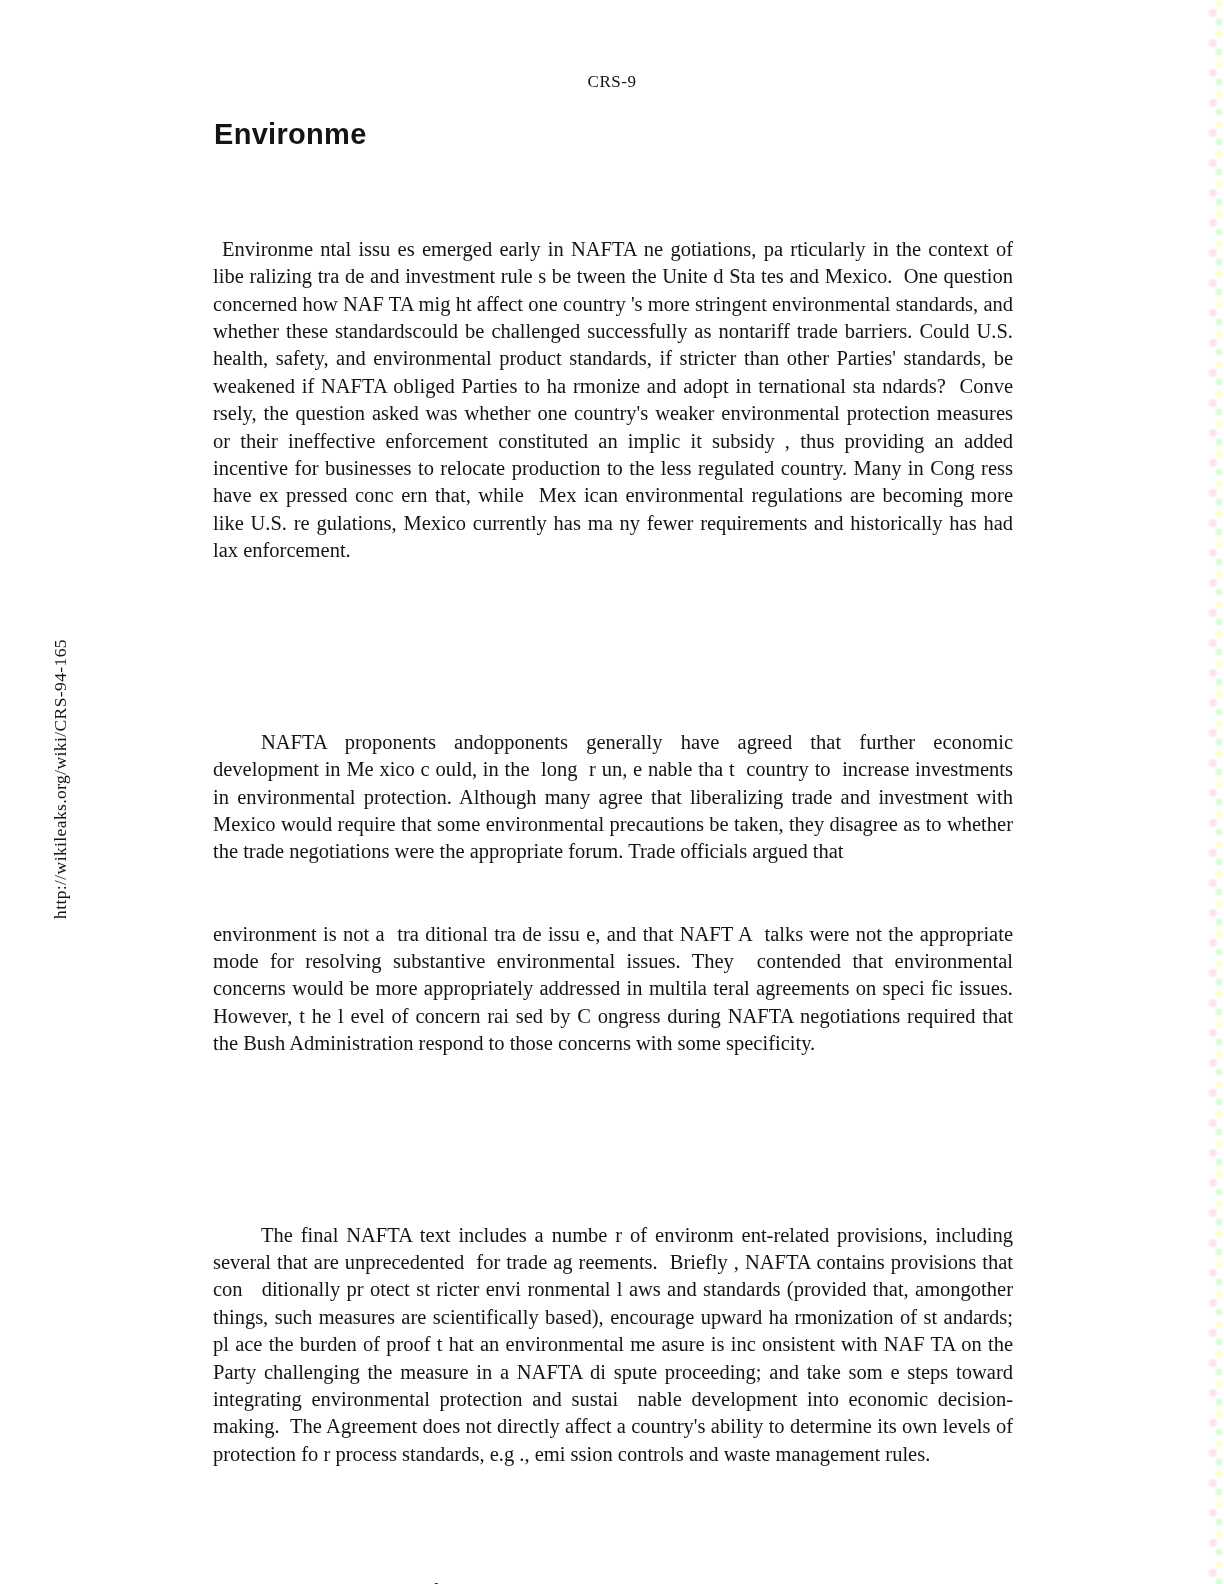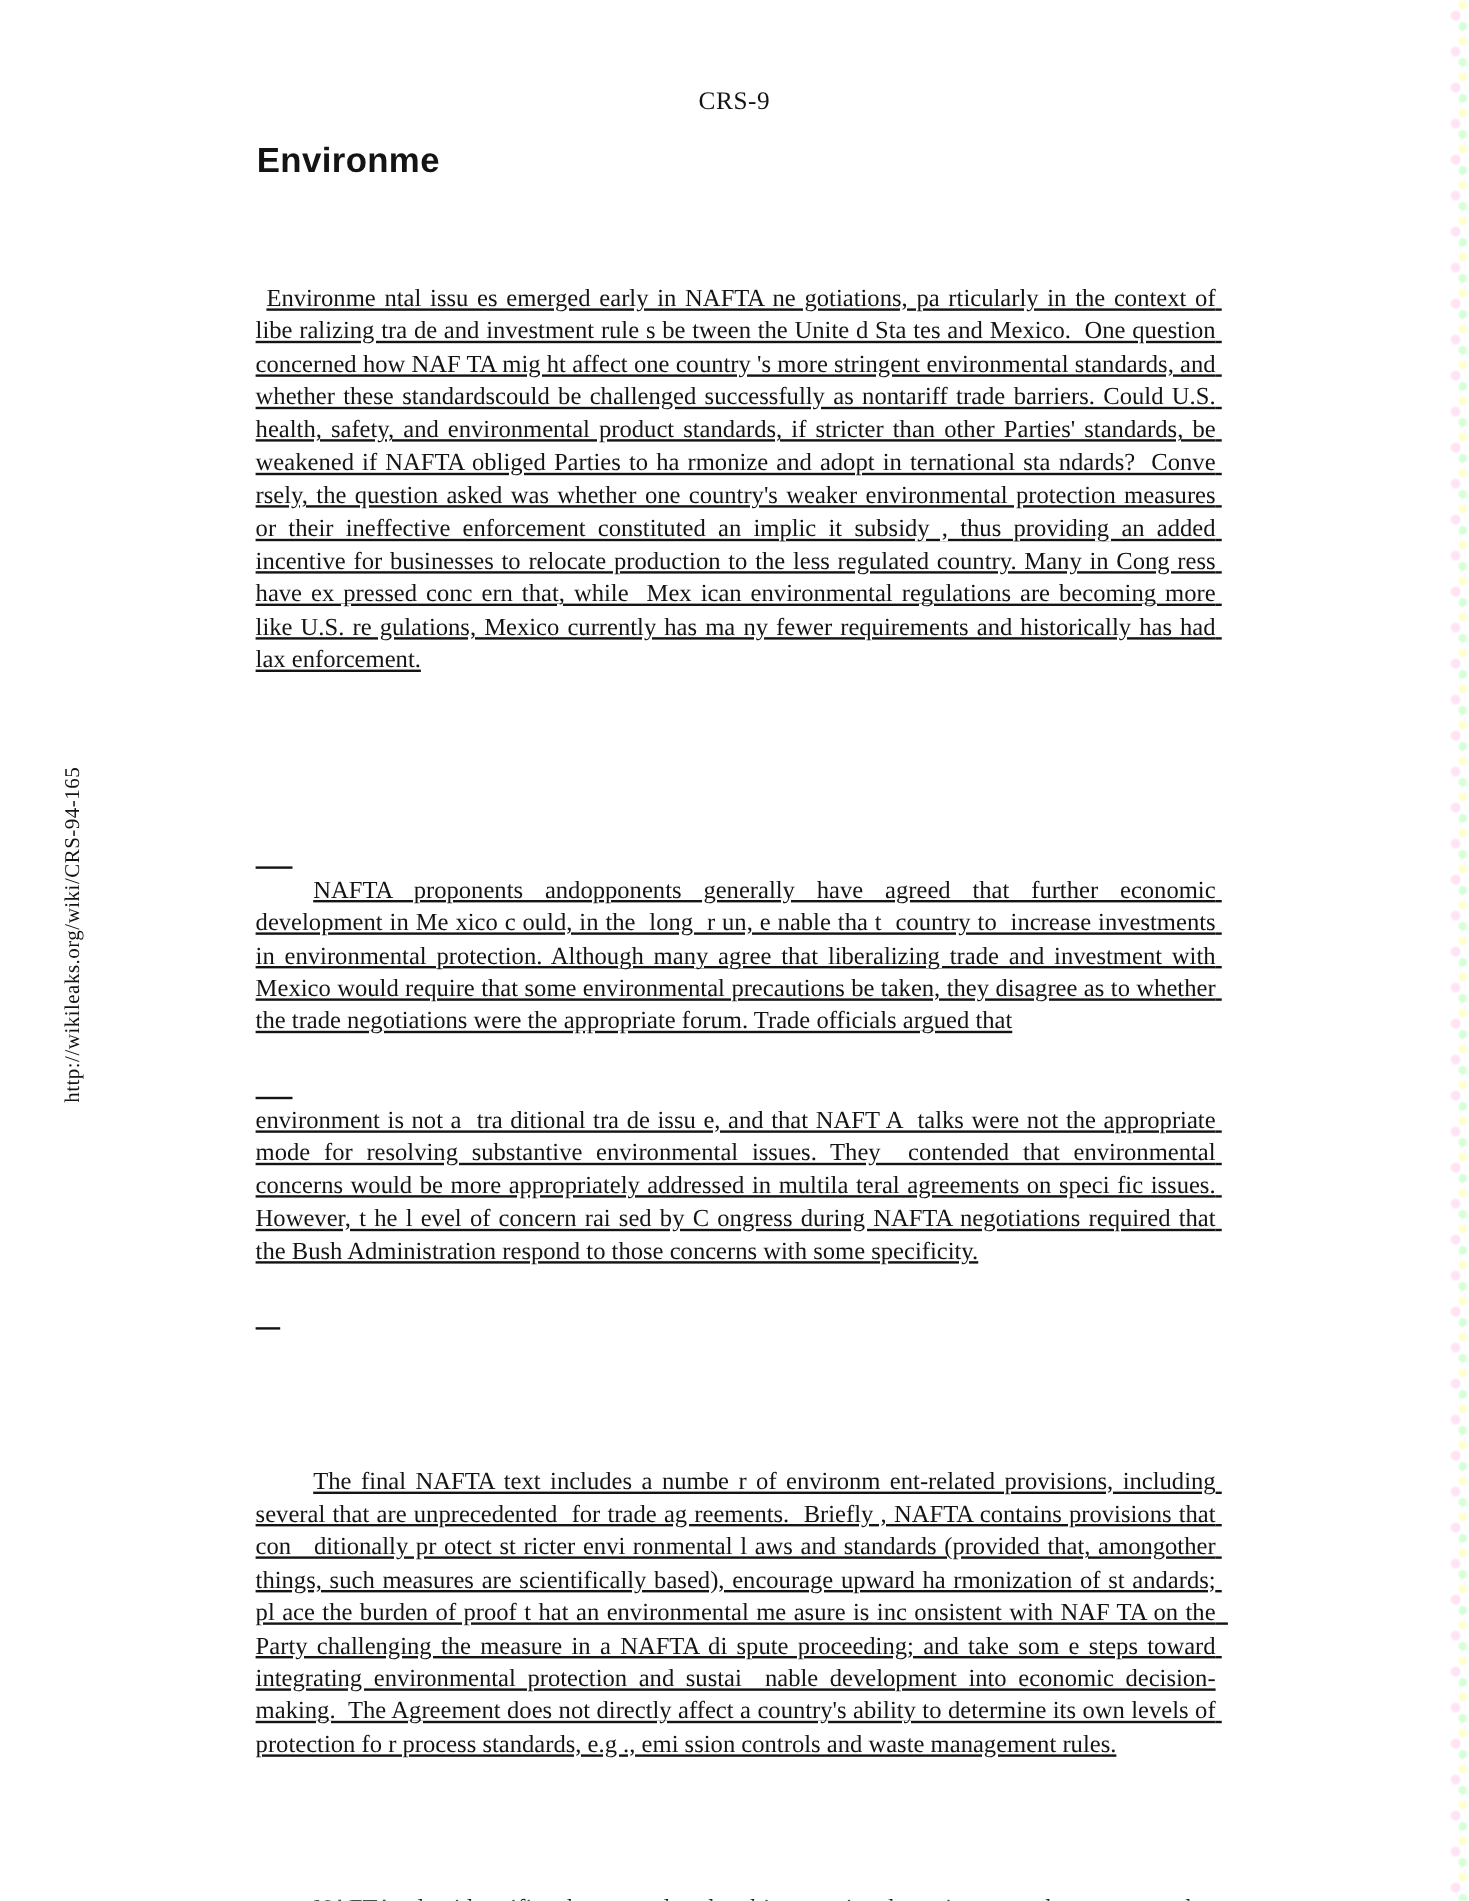--- a/index.html
+++ b/index.html
@@ -33,21 +33,21 @@
     background-size: 16px 30px;
     background-repeat: repeat-y;
     opacity: 0.85;
   }
   .crs-header {
     position: absolute;
     top: 72px;
     left: 0;
     width: 1224px;
     text-align: center;
-    font-size: 21px;
+    font-size: 17px;
     letter-spacing: 0.5px;
   }
   .section-heading {
     position: absolute;
     top: 118px;
     left: 214px;
     font-family: "Liberation Sans", sans-serif;
     font-weight: bold;
     font-size: 29px;
     letter-spacing: 0.3px;
@@ -68,21 +68,20 @@
     left: 213px;
     top: 181px;
     width: 800px;
     font-size: 20.5px;
     line-height: 27.4px;
     text-align: justify;
     white-space: pre-wrap;
   }
   .para {
     margin: 0 0 27px 0;
-    text-decoration: underline;
   }
   .indent-small { text-indent: 9px; }
   .indent-tab   { text-indent: 48px; }
   .para-part2   { text-indent: 0; }
 </style>
 </head>
 <body>
 
 <div class="page">
 

